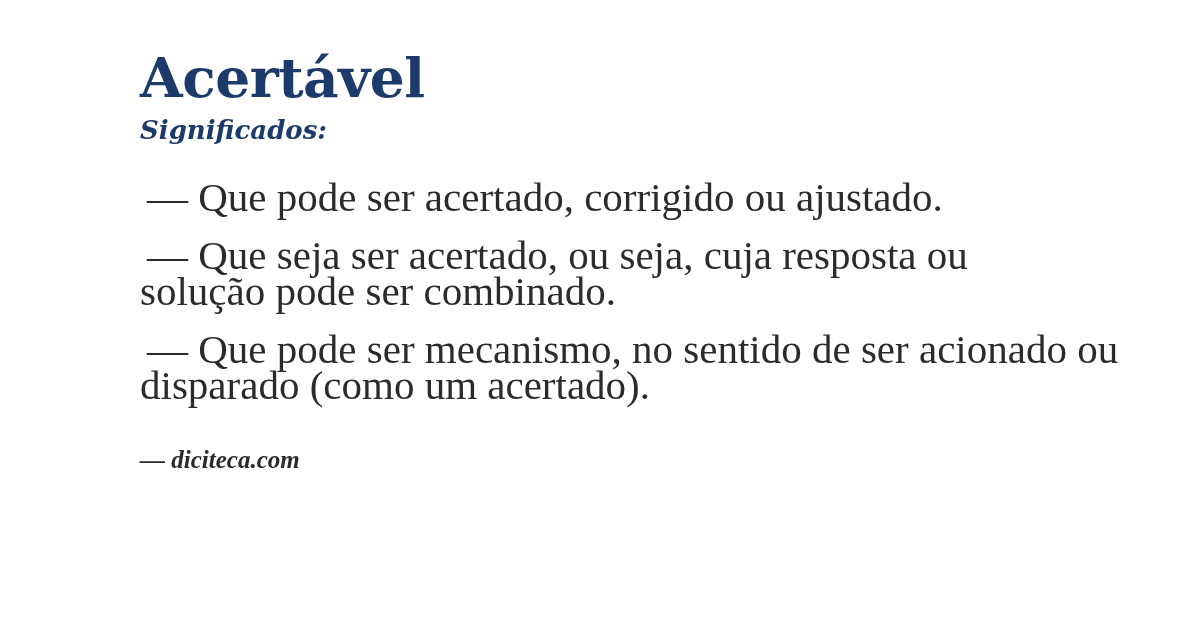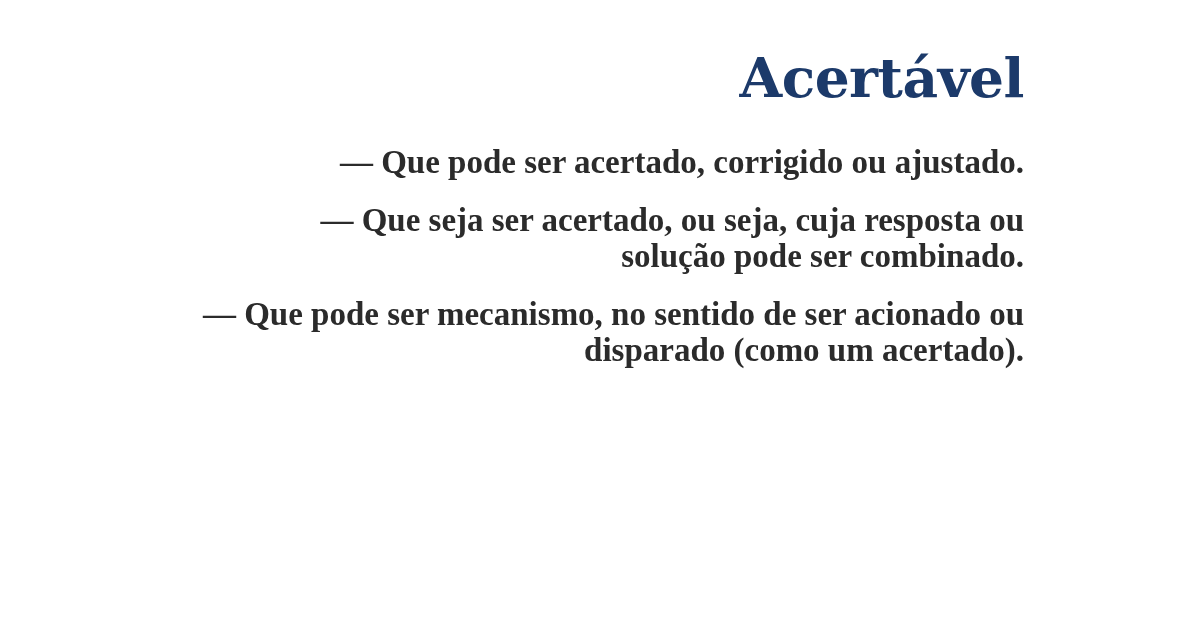--- a/index.html
+++ b/index.html
@@ -16,21 +16,20 @@
     width: 1200px;
     height: 628px;
     background: var(--background);
     overflow: hidden;
     font-family: "Liberation Serif", "DejaVu Serif", serif;
   }
   .card {
     width: 1084px;
     height: 628px;
     padding: 46px 60px 0 140px;
-    text-align: right;
   }
   .title {
     margin: 0;
     font-family: "DejaVu Serif", "Liberation Serif", serif;
     font-weight: bold;
     font-size: 55px;
     line-height: 1.18;
     color: var(--accent);
     letter-spacing: -0.5px;
   }
@@ -40,52 +39,53 @@
     font-weight: bold;
     font-style: italic;
     font-size: 26px;
     line-height: 1.25;
     color: var(--accent);
   }
   .definitions {
     margin-top: 33px;
   }
   .definition {
-    font-size: 33px;
+    font-size: 41px;
     line-height: 36px;
     color: var(--body-text);
     margin: 0 0 22px 0;
-    font-weight: bold;
   }
   .def-line { white-space: nowrap; }
   .def-line.first { text-indent: 7px; }
   .footer {
     margin-top: 42px;
     font-family: "Liberation Serif", "DejaVu Serif", serif;
     font-weight: bold;
     font-style: italic;
     font-size: 25px;
     line-height: 1.2;
     color: var(--body-text);
   }
 </style>
 </head>
 <body>
 
 <div class="card">
   <h1 class="title">Acertável</h1>
+  <div class="subtitle">Significados:</div>
   <div class="definitions">
   <div class="definition">
         <div class="def-line first">— Que pode ser acertado, corrigido ou ajustado.</div>
       </div>
 
   <div class="definition">
         <div class="def-line first">— Que seja ser acertado, ou seja, cuja resposta ou</div>
         <div class="def-line">solução pode ser combinado.</div>
       </div>
 
   <div class="definition">
         <div class="def-line first">— Que pode ser mecanismo, no sentido de ser acionado ou</div>
         <div class="def-line">disparado (como um acertado).</div>
       </div>
 
 </div>
+  <div class="footer">— diciteca.com</div>
 </div>
 
 </body></html>

